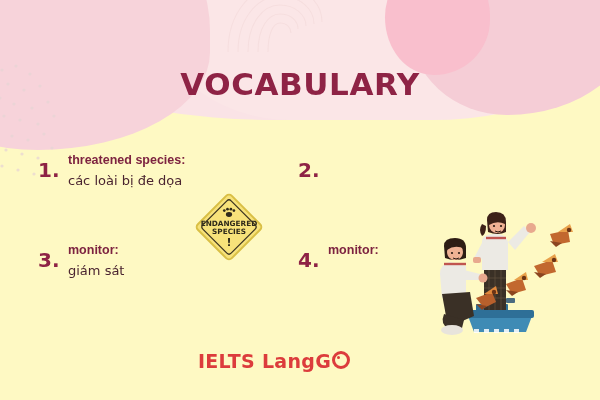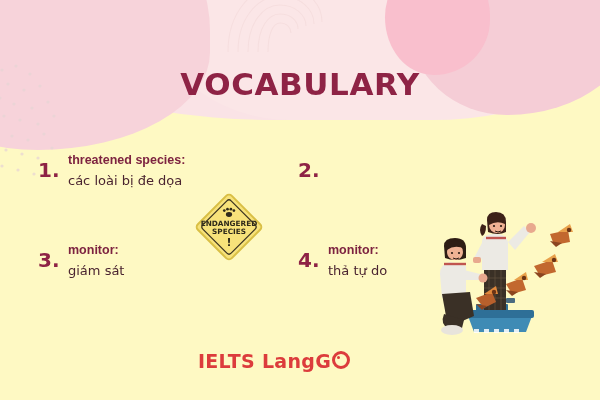--- a/index.html
+++ b/index.html
@@ -275,21 +275,20 @@
     <div class="vocab-text">
       <div class="vocab-term">monitor:</div>
       <div class="vocab-meaning">giám sát</div>
     </div>
   </div>
 
   <div class="vocab-item v4">
     <div class="vocab-num">4.</div>
     <div class="vocab-text">
       <div class="vocab-term">monitor:</div>
-      <div class="vocab-meaning">thả tự do</div>
     </div>
   </div>
 
   <svg class="sign" viewBox="0 0 74 74">
     <g transform="rotate(45 37 37)">
       <rect x="13" y="13" width="48" height="48" rx="4" fill="#f7e27a" stroke="#d9bf45" stroke-width="2"></rect>
       <rect x="17" y="17" width="40" height="40" rx="3" fill="none" stroke="#3d3520" stroke-width="1.3"></rect>
     </g>
     <g fill="#2f2a1a">
       <ellipse cx="37" cy="24.5" rx="3.1" ry="2.4"></ellipse>

